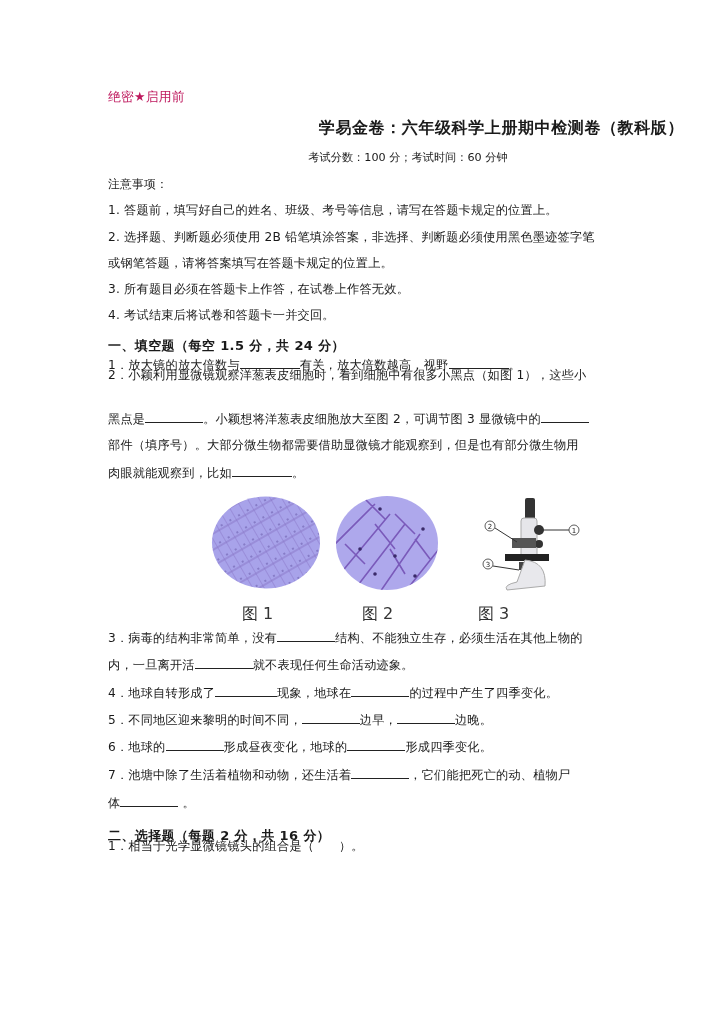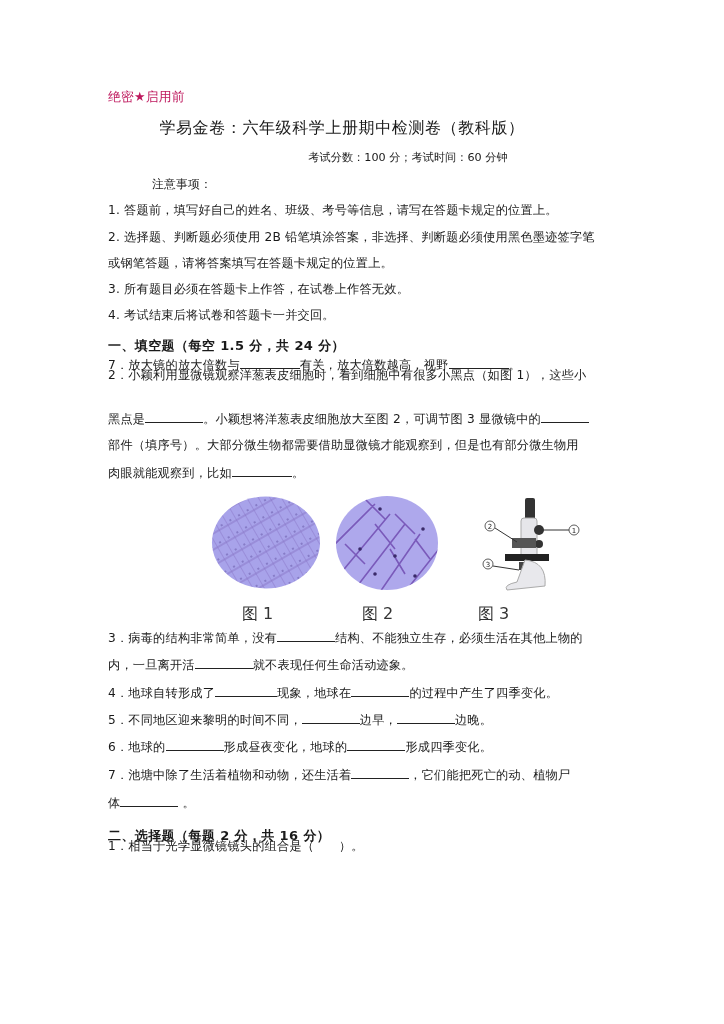--- a/index.html
+++ b/index.html
@@ -1,22 +1,22 @@
 <!DOCTYPE html>
 <html><head>
 <meta charset="utf-8">
 <style>
   html, body { margin: 0; padding: 0; background: #ffffff; }
   body { width: 724px; height: 1024px; position: relative; overflow: hidden;
          font-family: "DejaVu Sans", "Liberation Sans", sans-serif; color: #1a1a1a; }
   .line { position: absolute; left: 108px; white-space: nowrap; font-size: 12.2px; line-height: 16px; letter-spacing: 0.2px; }
   .confidential { top: 89px; font-size: 12.8px; color: #be185d; }
-  .title { position: absolute; top: 117px; left: 0; width: 684px; text-align: center; font-size: 16px; font-weight: normal; line-height: 22px; letter-spacing: 0.6px; }
+  .title { position: absolute; top: 117px; left: 0; width: 684px; text-align: right; font-size: 16px; font-weight: bold; line-height: 22px; letter-spacing: 0.6px; }
   .score { position: absolute; top: 150px; left: 0; width: 724px; text-align: center; font-size: 11.2px; line-height: 16px; margin-left: 46px; }
-  .notice-head { top: 176px; font-size: 11.8px; margin-left: 44px; }
+  .notice-head { top: 176px; font-size: 11.8px; }
   .section-head { font-weight: bold; font-size: 13px; letter-spacing: 0.4px; margin-top: 8px; }
   .blank { display: inline-block; border-bottom: 1px solid #222; height: 12px; vertical-align: baseline; }
   .b60 { width: 60px; } .b62 { width: 62px; } .b58 { width: 58px; } .b46 { width: 48px; }
   .figures { position: absolute; top: 490px; left: 205px; width: 380px; height: 135px; }
   .fig { position: absolute; }
   .fig-cap { position: absolute; top: 114px; font-size: 16px; width: 50px; text-align: left; color: #333; }
 </style>
 </head>
 <body>
 
@@ -29,21 +29,21 @@
 
   <div class="line" style="top:202px">1. 答题前，填写好自己的姓名、班级、考号等信息，请写在答题卡规定的位置上。</div>
   <div class="line" style="top:229px">2. 选择题、判断题必须使用 2B 铅笔填涂答案，非选择、判断题必须使用黑色墨迹签字笔</div>
   <div class="line" style="top:255px">或钢笔答题，请将答案填写在答题卡规定的位置上。</div>
   <div class="line" style="top:281px">3. 所有题目必须在答题卡上作答，在试卷上作答无效。</div>
   <div class="line" style="top:307px">4. 考试结束后将试卷和答题卡一并交回。</div>
 
   <div class="line section-head" style="top:330px">一、填空题（每空 1.5 分，共 24 分）</div>
 
   <div class="line" style="top:356px">
-    <span>7．放大镜的放大倍数与</span><span class="blank b60"></span><span>有关，放大倍数越高，视野</span><span class="blank b60"></span><span>。</span>
+    <span>1．放大镜的放大倍数与</span><span class="blank b60"></span><span>有关，放大倍数越高，视野</span><span class="blank b60"></span><span>。</span>
   </div>
 
   <div class="line" style="top:367px">2．小颖利用显微镜观察洋葱表皮细胞时，看到细胞中有很多小黑点（如图 1），这些小</div>
   <div class="line" style="top:410px">
     <span>黑点是</span><span class="blank b58"></span><span>。小颖想将洋葱表皮细胞放大至图 2，可调节图 3 显微镜中的</span><span class="blank b46"></span>
   </div>
   <div class="line" style="top:437px">部件（填序号）。大部分微生物都需要借助显微镜才能观察到，但是也有部分微生物用</div>
   <div class="line" style="top:464px">
     <span>肉眼就能观察到，比如</span><span class="blank b60"></span><span>。</span>
   </div>

